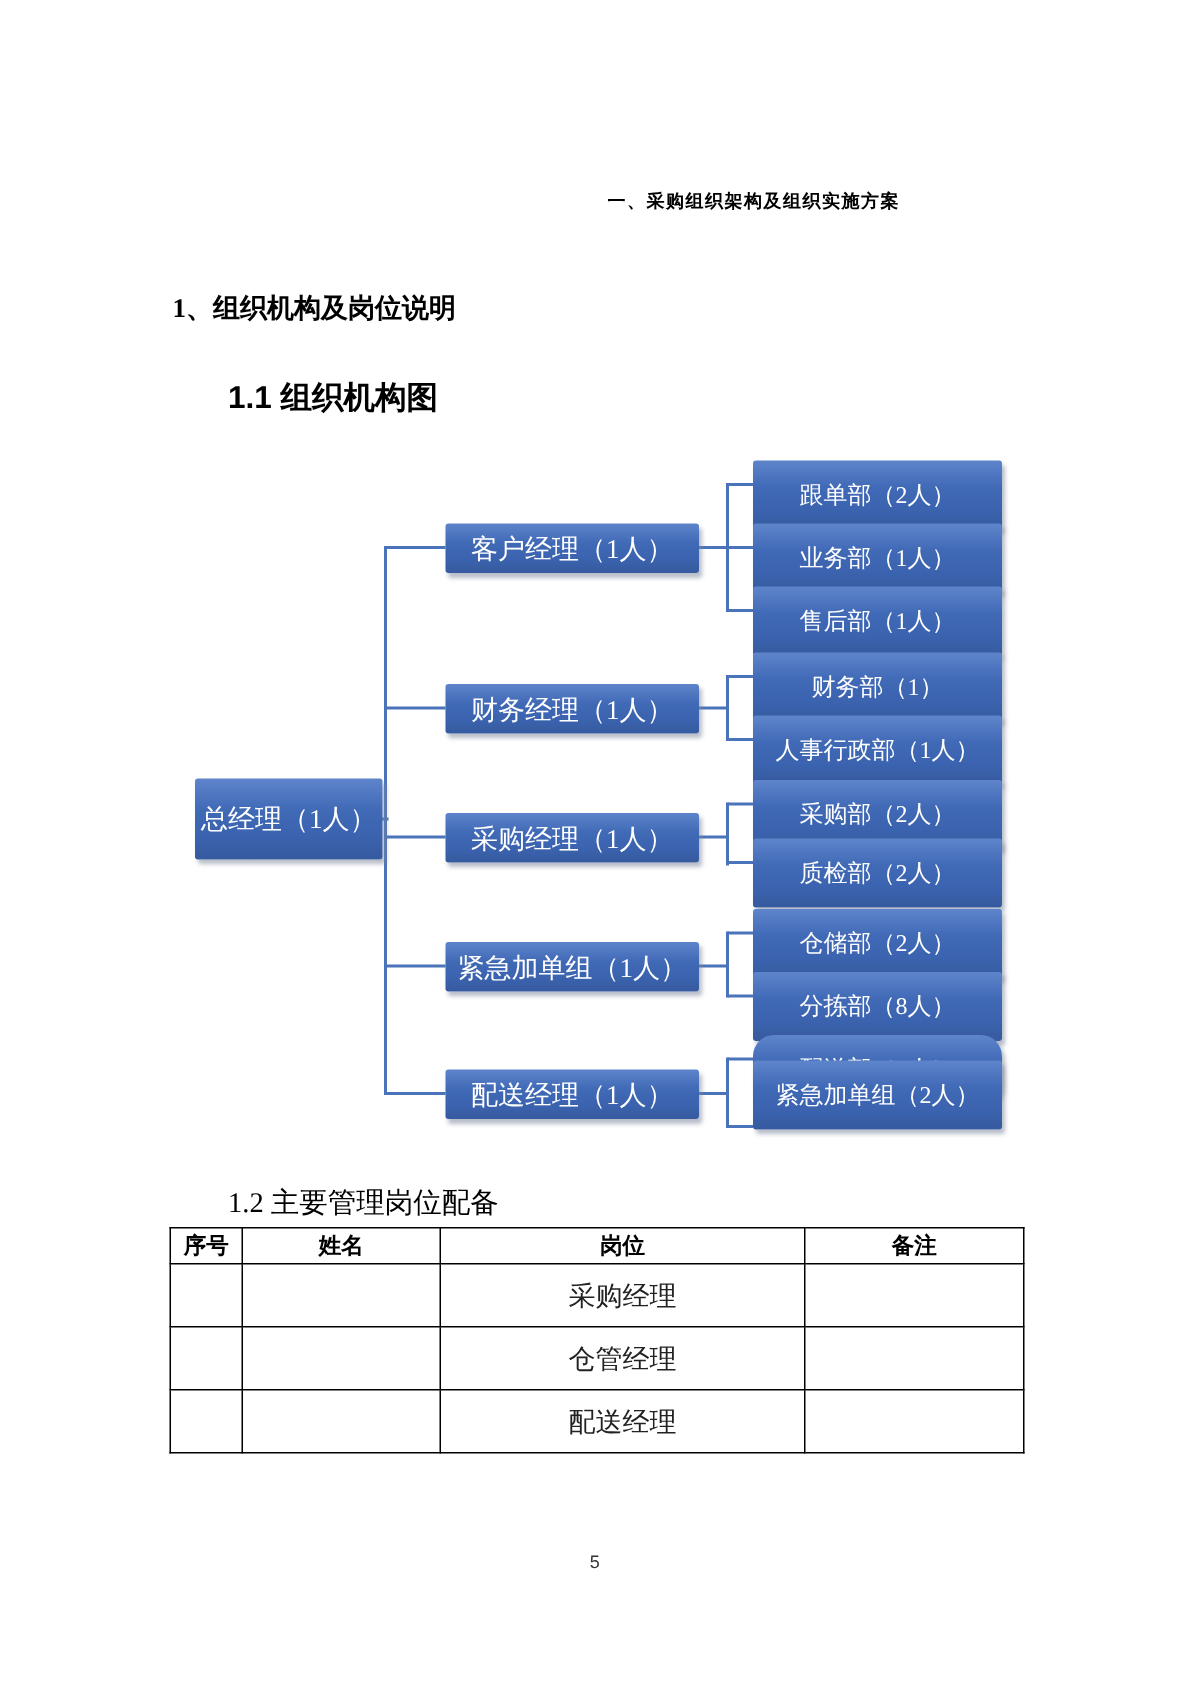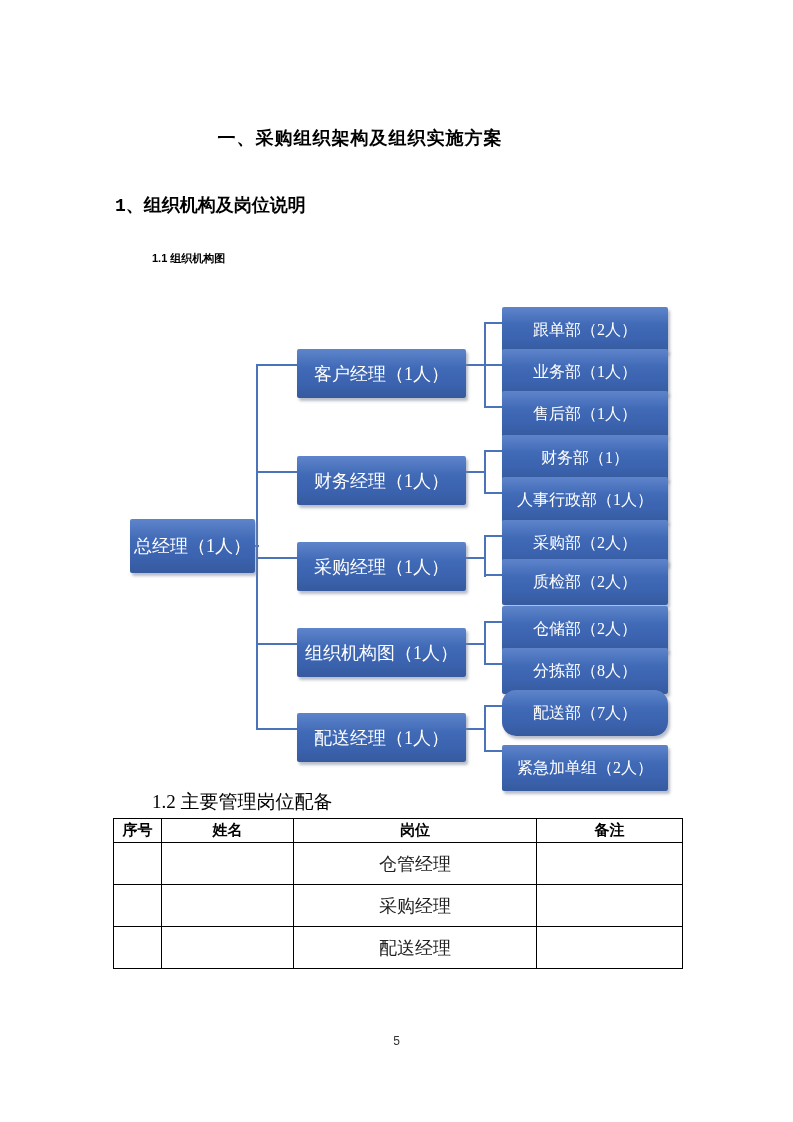--- a/index.html
+++ b/index.html
@@ -1,49 +1,49 @@
 <!DOCTYPE html>
 <html><head>
 <meta charset="utf-8">
 <style>
   html,body{margin:0;padding:0;background:#ffffff;}
   .page{
     position:relative;width:793px;height:1122px;background:#ffffff;
     overflow:hidden;font-family:"Liberation Serif",serif;color:#000;
   }
   .doc-title{
-    position:absolute;left:120px;top:126px;width:480px;text-align:center;
-    font-family:Liberation Mono, monospace;font-weight:bold;font-size:18px;
+    position:absolute;left:120px;top:126px;width:480px;text-align:right;
+    font-family:Liberation Mono, monospace;font-weight:bold;font-size:12px;
     letter-spacing:1px;white-space:nowrap;
   }
   .h1{
     position:absolute;left:115px;top:193px;
-    font-family:Liberation Mono, monospace;font-weight:bold;font-size:18px;
+    font-family:Liberation Serif, serif;font-weight:bold;font-size:18px;
     white-space:nowrap;
   }
   .h2{
     position:absolute;left:152px;top:251px;
-    font-family:"Liberation Sans",sans-serif;font-weight:bold;font-size:11px;
+    font-family:"Liberation Sans",sans-serif;font-weight:bold;font-size:21px;
     white-space:nowrap;
   }
   .h3{
     position:absolute;left:152px;top:789px;
     font-family:Liberation Serif, serif;font-weight:normal;font-size:19px;
     white-space:nowrap;
   }
   
   .node{
     position:absolute;display:flex;align-items:center;justify-content:center;
     color:#ffffff;text-align:center;border-radius:2px;
     background:linear-gradient(180deg,#5e85cb 0%,#4069b6 40%,#3b63af 70%,#365a9e 100%);
     box-shadow:2px 3px 3px rgba(125,135,155,0.55);
     font-family:"Liberation Serif",serif;white-space:nowrap;
   }
   .node-root{left:130px;width:125px;height:54px;font-size:18px;}
-  .node-mgr{left:297px;width:169px;height:49px;font-size:18px;}
+  .node-mgr{left:297px;width:169px;height:33px;font-size:18px;}
   .node-dept{left:502px;width:166px;height:46px;font-size:16px;}
   
   .lh,.lv{position:absolute;background:#4b73ba;}
   .lh{height:2px;}
   .lv{width:2px;}
   
   .staff-table{
     position:absolute;left:113px;top:818px;width:569px;
     border-collapse:collapse;table-layout:fixed;
   }
@@ -103,34 +103,34 @@
     <div class="lh" style="left:485px;top:621px;width:17px;"></div>
     <div class="lh" style="left:485px;top:663px;width:17px;"></div>
     <div class="lh" style="left:485px;top:705px;width:17px;"></div>
     <div class="lh" style="left:485px;top:750px;width:17px;"></div>
 
     <div class="node node-root" style="top:519px;">总经理（1人）</div>
 
     <div class="node node-mgr" style="top:349px;">客户经理（1人）</div>
     <div class="node node-mgr" style="top:456px;">财务经理（1人）</div>
     <div class="node node-mgr" style="top:542px;">采购经理（1人）</div>
-    <div class="node node-mgr" style="top:628px;">组织机构图（1人）</div>
+    <div class="node node-mgr" style="top:628px;">紧急加单组（1人）</div>
     <div class="node node-mgr" style="top:713px;text-align:right;">配送经理（1人）</div>
 
     <div class="node node-dept" style="top:307px;">跟单部（2人）</div>
     <div class="node node-dept" style="top:349px;">业务部（1人）</div>
     <div class="node node-dept" style="top:391px;">售后部（1人）</div>
     <div class="node node-dept" style="top:435px;">财务部（1）</div>
     <div class="node node-dept" style="top:477px;">人事行政部（1人）</div>
     <div class="node node-dept" style="top:520px;">采购部（2人）</div>
     <div class="node node-dept" style="top:559px;">质检部（2人）</div>
     <div class="node node-dept" style="top:606px;">仓储部（2人）</div>
     <div class="node node-dept" style="top:648px;">分拣部（8人）</div>
     <div class="node node-dept" style="top:690px;border-radius:14px;">配送部（7人）</div>
-    <div class="node node-dept" style="top:745px;text-align:right;">紧急加单组（2人）</div>
+    <div class="node node-dept" style="top:707px;text-align:right;">紧急加单组（2人）</div>
   </div>
 
   <div class="h3">1.2 主要管理岗位配备</div>
 
   <table class="staff-table">
     <colgroup>
       <col style="width:48px">
         <col style="width:132px">
         <col style="width:243px">
         <col style="width:146px">
@@ -138,27 +138,27 @@
     <tbody>
         <tr>
       <th>序号</th>
       <th>姓名</th>
       <th>岗位</th>
       <th>备注</th>
     </tr>
     <tr>
       <td></td>
       <td></td>
-      <td>仓管经理</td>
+      <td>采购经理</td>
       <td></td>
     </tr>
     <tr>
       <td></td>
       <td></td>
-      <td>采购经理</td>
+      <td>仓管经理</td>
       <td></td>
     </tr>
     <tr>
       <td></td>
       <td></td>
       <td>配送经理</td>
       <td></td>
     </tr>
   </tbody>
     </table>

